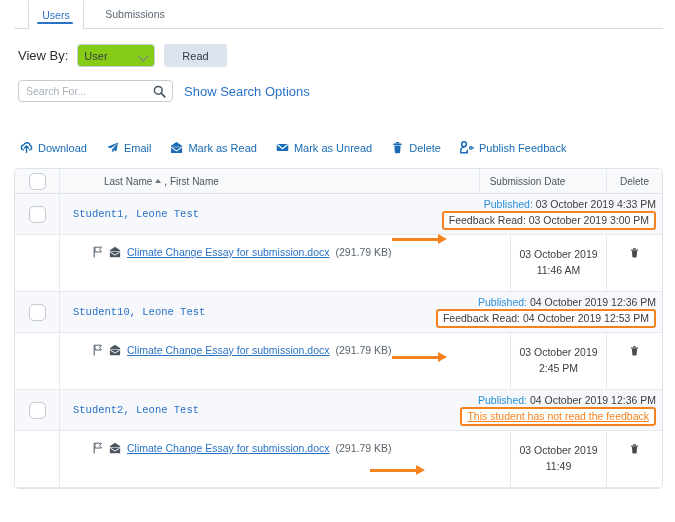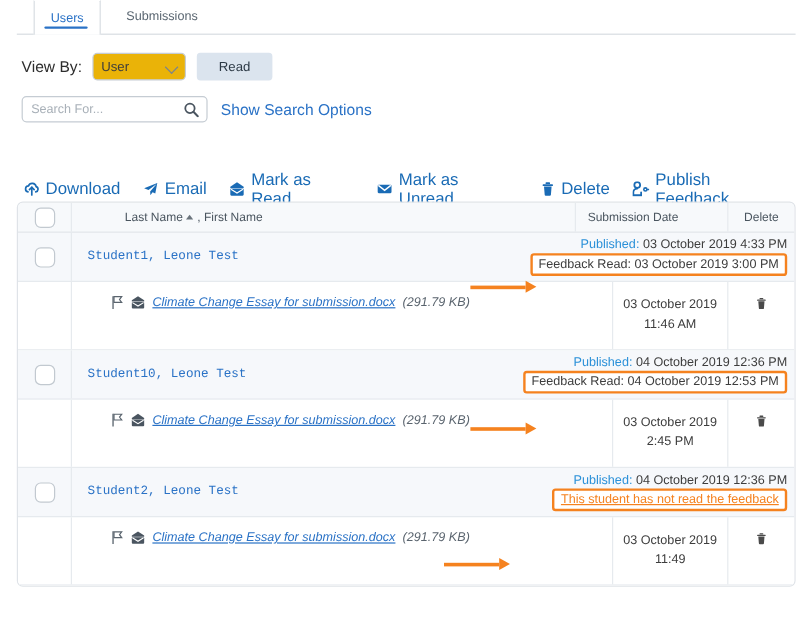--- a/index.html
+++ b/index.html
@@ -19,38 +19,38 @@
   .tabbar .line{position:absolute;left:0;top:28px;width:649px;height:1px;background:#d8dde2;}
   .tab{position:absolute;top:0;height:28px;display:flex;align-items:center;justify-content:center;
        font-size:10.5px;color:#5a6671;}
   .tab.active{left:14px;width:54px;color:#2a72c6;background:#fff;border-left:1px solid #d8dde2;border-right:1px solid #d8dde2;border-top:1px solid #fff;}
   .tab.active .ul{position:absolute;left:8px;bottom:5px;width:36px;height:2px;background:#2a72c6;border-radius:1px;}
   .tab.inactive{left:76px;width:90px;}
 
   
   .viewrow{position:absolute;left:18px;top:44px;display:flex;align-items:center;gap:9px;}
   .viewlabel{font-size:13px;color:#2d2d2d;}
-  .select{width:78px;height:23px;border:1px solid #c5ccd3;border-radius:4px;background:#eab308;
+  .select{width:78px;height:23px;border:1px solid #c5ccd3;border-radius:4px;background:#84cc16;
           display:flex;align-items:center;padding:0 6px;box-sizing:border-box;position:relative;}
   .select .val{font-size:11px;color:#3d3d3d;}
   .select .chev{position:absolute;right:7px;top:7px;width:7px;height:7px;
                 border-left:1.3px solid #7b848d;border-bottom:1.3px solid #7b848d;transform:rotate(-45deg);}
   .applybtn{height:23px;padding:0 18px;background:#dbe4ee;border:none;border-radius:3px;
             font-size:11px;color:#2d3a46;font-family:inherit;display:flex;align-items:center;}
 
   .searchrow{position:absolute;left:18px;top:80px;display:flex;align-items:center;gap:11px;}
   .searchbox{width:155px;height:22px;border:1px solid #c5ccd3;border-radius:4px;background:#fff;
              display:flex;align-items:center;padding:0 7px;box-sizing:border-box;position:relative;}
   .searchbox .ph{font-size:10.5px;color:#a8b0b8;}
   .searchbox .mag{position:absolute;right:6px;top:4px;}
   .showopts{font-size:13px;color:#2a72c6;}
 
   
   .toolbar{position:absolute;left:20px;top:141px;display:flex;align-items:center;}
-  .tool{display:flex;align-items:center;gap:5px;color:#1a6bb5;font-size:14px;margin-right:19px;}
+  .tool{display:flex;align-items:center;gap:5px;color:#1a6bb5;font-size:11px;margin-right:19px;}
   .tool svg{display:block;}
 
   
   .table{position:absolute;left:14px;top:168px;width:649px;
          border:1px solid #dfe3e8;border-radius:5px;background:#fff;overflow:hidden;
          box-sizing:border-box;}
   .thead{display:flex;height:24px;background:#f7f9fb;border-bottom:1px solid #dfe3e8;gap:31px;}
   .c-chk{width:45px;flex:0 0 45px;display:flex;align-items:center;justify-content:center;border-right:1px solid #e6eaee;box-sizing:border-box;}
   .c-name{flex:1;display:flex;align-items:center;padding-left:13px;box-sizing:border-box;}
   .c-date{width:96px;flex:0 0 96px;display:flex;align-items:center;justify-content:center;border-left:1px solid #e6eaee;box-sizing:border-box;}
@@ -65,21 +65,21 @@
   .stu-name{font-size:10.5px;color:#2a72c6;font-family:Liberation Mono, monospace;}
   .stu-right{flex:1;display:flex;flex-direction:column;align-items:flex-end;justify-content:center;padding-right:6px;gap:1px;box-sizing:border-box;}
   .pubrow{font-size:10.5px;color:#3d3d3d;white-space:nowrap;}
   .pubrow .lbl{color:#2a90d8;}
   .fbbox{border:2px solid #f5821f;border-radius:3px;padding:1px 5px;font-size:10.5px;
          color:#3d3d3d;white-space:nowrap;background:#fff;line-height:13px;}
   .fbbox.warn{color:#f5821f;text-decoration:underline;}
 
   .file-row{display:flex;background:#fff;border-bottom:1px solid #e6eaee;min-height:56px;}
   .file-row .c-chk{border-right:1px solid #e6eaee;}
-  .file-cell{flex:1;display:flex;align-items:flex-start;padding:11px 0 0 33px;gap:6px;box-sizing:border-box;font-style:italic;}
+  .file-cell{flex:1;display:flex;align-items:flex-start;padding:11px 0 0 33px;gap:6px;box-sizing:border-box;}
   .fname{font-size:10.5px;color:#2a72c6;text-decoration:underline;}
   .fsize{font-size:10.5px;color:#5a646e;}
   .datecell{font-size:10.5px;color:#3d3d3d;text-align:center;line-height:16px;padding-top:11px;width:100%;}
   .c-date.top,.c-del.top{align-items:flex-start;}
   .trash{padding-top:12px;}
 
   
   .arrow{position:absolute;height:10px;pointer-events:none;}
   .arrow .shaft{position:absolute;left:0;top:3.5px;height:3px;background:#f5821f;}
   .arrow .head{position:absolute;top:0;width:0;height:0;

